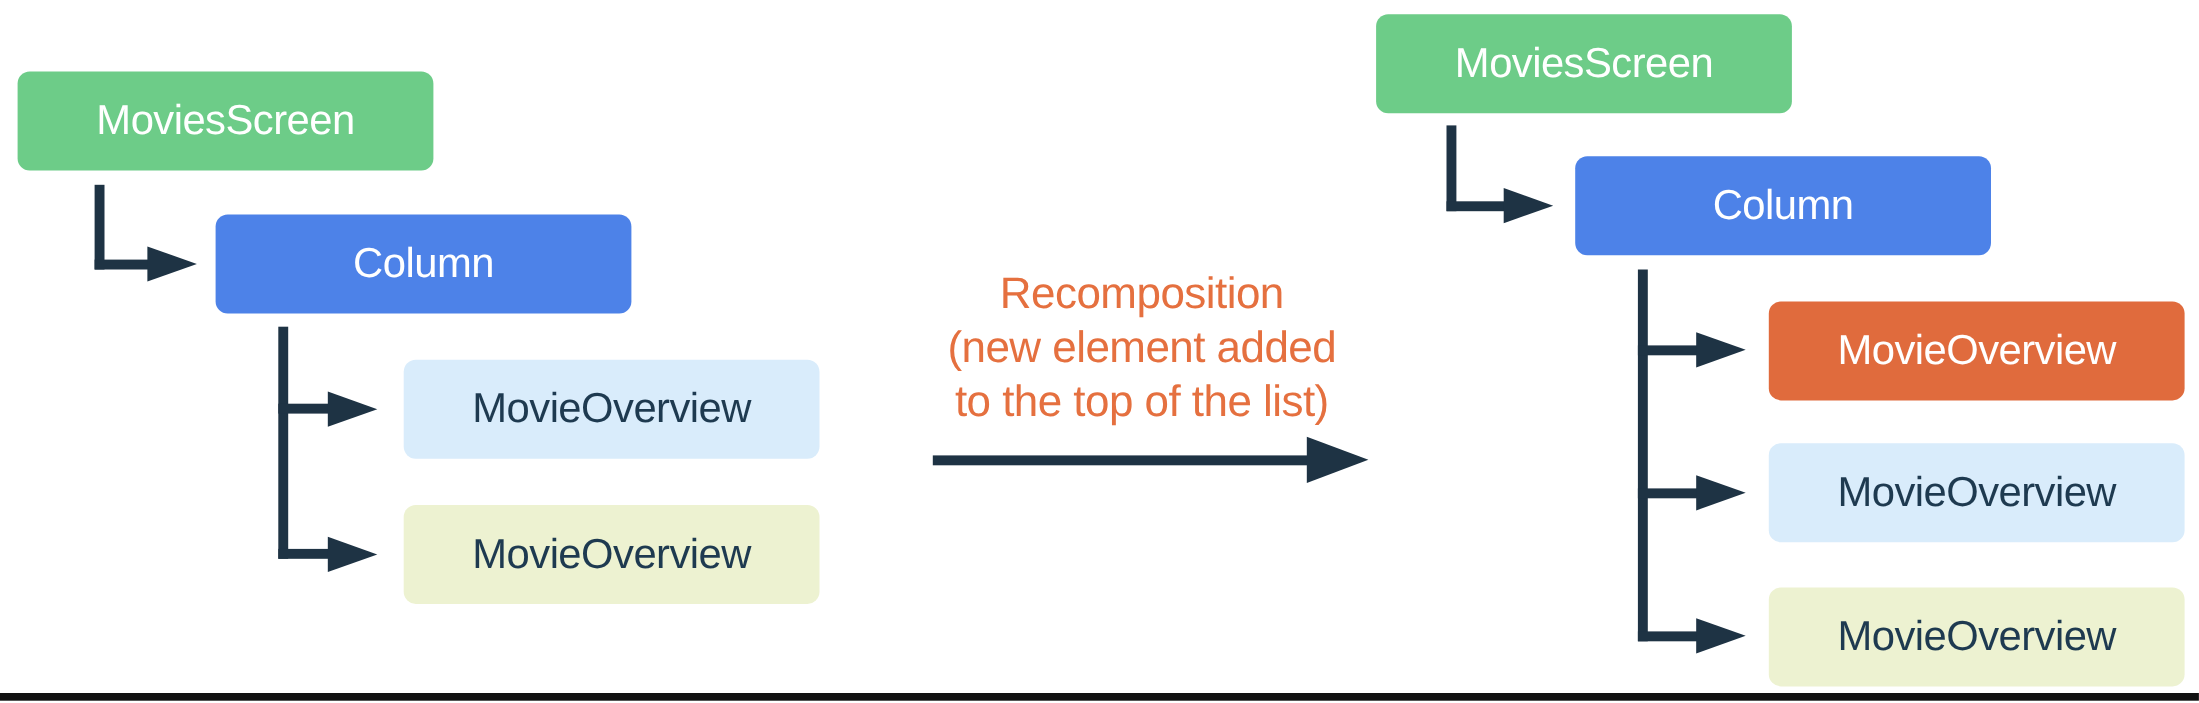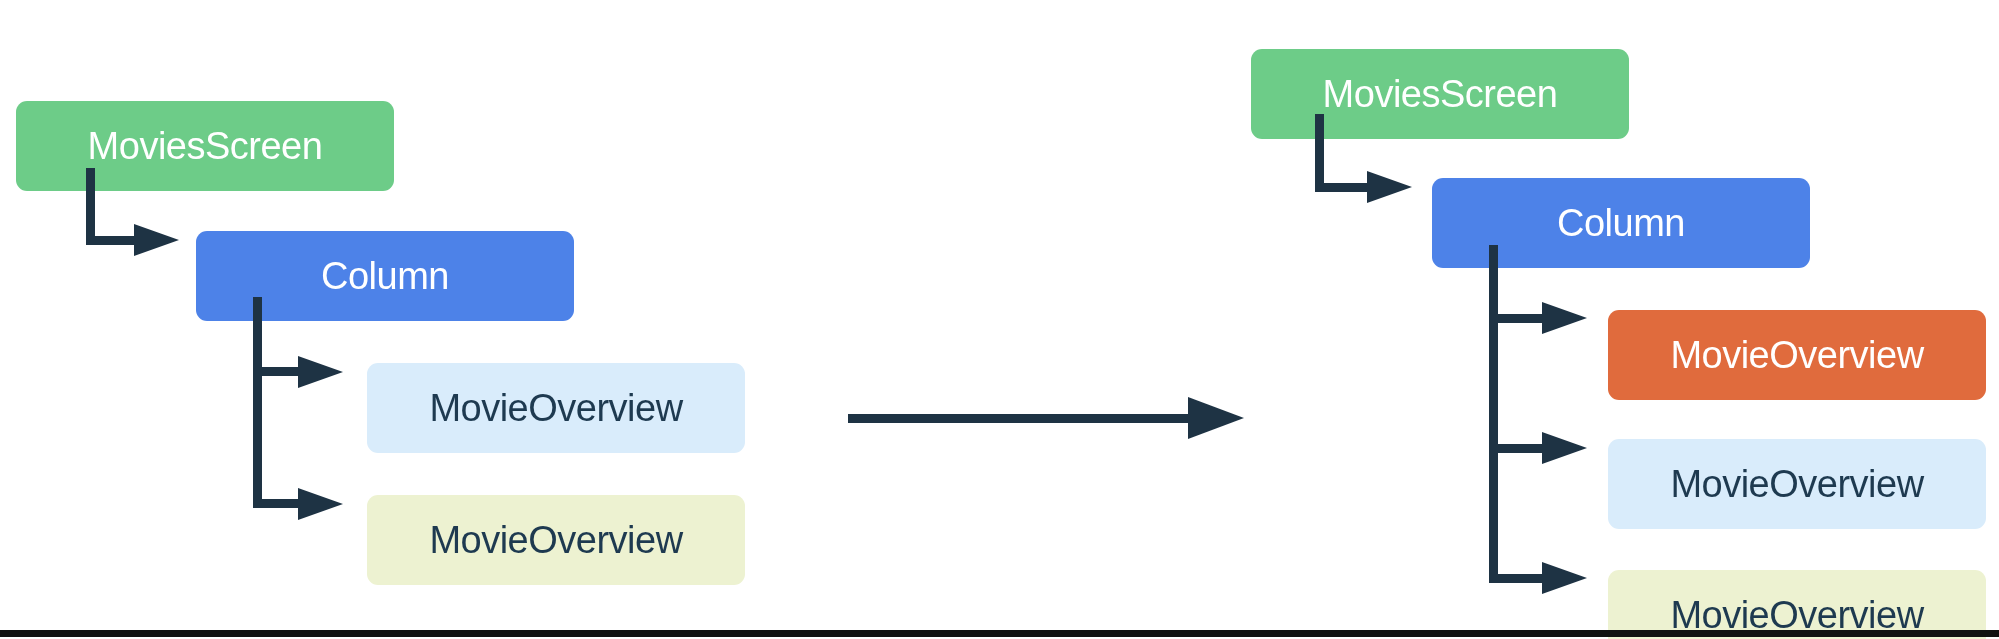--- a/index.html
+++ b/index.html
@@ -4,21 +4,21 @@
 <style>
   html,body{margin:0;padding:0;background:#ffffff;}
   .canvas{
     position:relative;width:1999px;height:639px;background:#ffffff;
     font-family:"Liberation Sans", sans-serif;overflow:hidden;
   }
   
   .node{
     position:absolute;width:378px;height:90px;border-radius:11px;
     display:flex;align-items:center;justify-content:center;
-    font-size:38px;letter-spacing:-0.5px;margin-top:36px;
+    font-size:38px;letter-spacing:-0.5px;
   }
   
   .lt0{left:16px;top:65px;}
   .lt1{left:196px;top:195px;}
   .lt2{left:367px;top:327px;}
   .lt3{left:367px;top:459px;}
   
   .rt0{left:1251px;top:13px;}
   .rt1{left:1432px;top:142px;}
   .rt2{left:1608px;top:274px;}
@@ -79,20 +79,23 @@
 
   <div class="cline v v1L"></div>
   <div class="cline h h1L"></div>
   <div class="ahead a1L"></div>
   <div class="cline v v2L"></div>
   <div class="cline h h2La"></div>
   <div class="ahead a2La"></div>
   <div class="cline h h2Lb"></div>
   <div class="ahead a2Lb"></div>
 
+  <div class="transition-label">Recomposition
+(new element added
+to the top of the list)</div>
   <div class="cline main-arrow-line"></div>
   <div class="main-arrow-head"></div>
 
   <div class="node rt0" style="background: rgb(109, 204, 136); color: rgb(255, 255, 255);">MoviesScreen</div>
   <div class="node rt1" style="background: rgb(77, 130, 232); color: rgb(255, 255, 255);">Column</div>
   <div class="node rt2" style="background: rgb(224, 107, 61); color: rgb(255, 255, 255);">MovieOverview</div>
   <div class="node rt3" style="background: rgb(217, 236, 251); color: rgb(30, 58, 80);">MovieOverview</div>
   <div class="node rt4" style="background: rgb(237, 242, 209); color: rgb(30, 58, 80);">MovieOverview</div>
 
   <div class="cline v v1R"></div>

